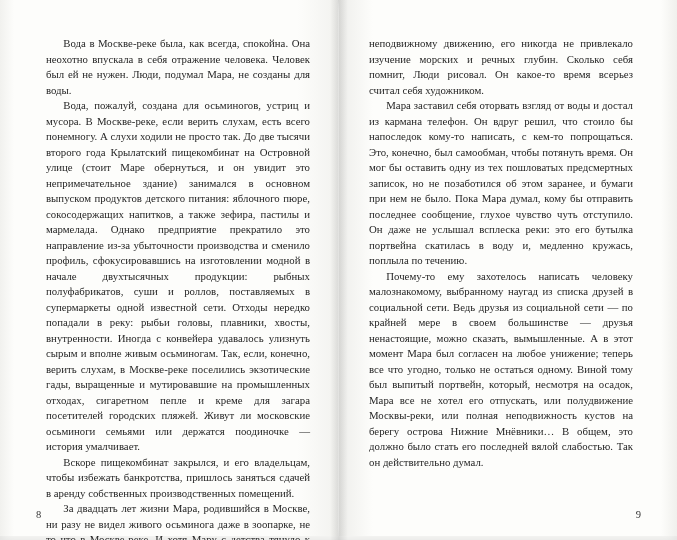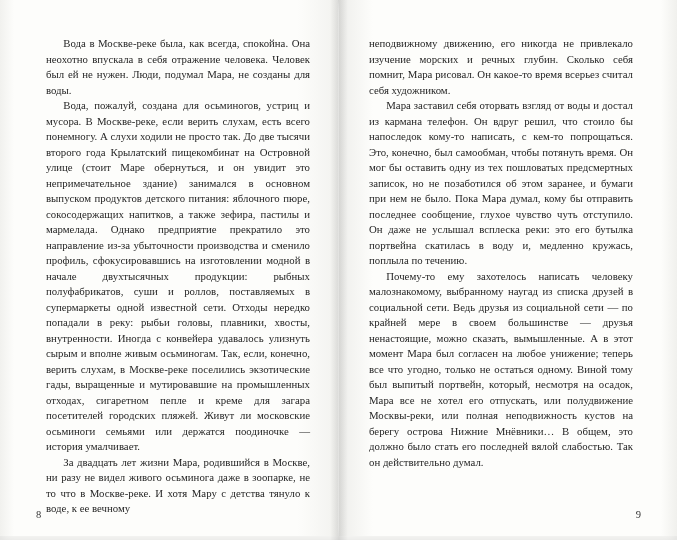--- a/index.html
+++ b/index.html
@@ -75,28 +75,29 @@
 </style>
 </head>
 <body>
 
 <div class="book">
 
   <div class="page left">
     <div class="text">
         <p class="para" lang="ru">Вода в Москве-реке была, как всегда, спокойна. Она неохотно впускала в себя отражение человека. Человек был ей не нужен. Люди, подумал Мара, не созданы для воды.</p>
         <p class="para" lang="ru">Вода, пожалуй, создана для осьминогов, устриц и мусора. В Москве-реке, если верить слухам, есть всего понемногу. А слухи ходили не просто так. До две тысячи второго года Крылатский пищекомбинат на Островной улице (стоит Маре обернуться, и он увидит это непримечательное здание) занимался в основном выпуском продуктов детского питания: яблочного пюре, сокосодержащих напитков, а также зефира, пастилы и мармелада. Однако предприятие прекратило это направление из-за убыточности производства и сменило профиль, сфокусировавшись на изготовлении модной в начале двухтысячных продукции: рыбных полуфабрикатов, суши и роллов, поставляемых в супермаркеты одной известной сети. Отходы нередко попадали в реку: рыбьи головы, плавники, хвосты, внутренности. Иногда с конвейера удавалось улизнуть сырым и вполне живым осьминогам. Так, если, конечно, верить слухам, в Москве-реке поселились экзотические гады, выращенные и мутировавшие на промышленных отходах, сигаретном пепле и креме для загара посетителей городских пляжей. Живут ли московские осьминоги семьями или держатся поодиночке — история умалчивает.</p>
+        <p class="para" lang="ru">Вскоре пищекомбинат закрылся, и его владельцам, чтобы избежать банкротства, пришлось заняться сдачей в аренду собственных производственных помещений.</p>
         <p class="para" lang="ru">За двадцать лет жизни Мара, родившийся в Москве, ни разу не видел живого осьминога даже в зоопарке, не то что в Москве-реке. И хотя Мару с детства тянуло к воде, к ее вечному</p>
       </div>
     <div class="page-number">8</div>
   </div>
 
   <div class="page right">
     <div class="text">
-        <p class="para cont" lang="ru">неподвижному движению, его никогда не привлекало изучение морских и речных глубин. Сколько себя помнит, Мара рисовал. Он какое-то время всерьез считал себя художником.</p>
+        <p class="para cont" lang="ru">неподвижному движению, его никогда не привлекало изучение морских и речных глубин. Сколько себя помнит, Люди рисовал. Он какое-то время всерьез считал себя художником.</p>
         <p class="para" lang="ru">Мара заставил себя оторвать взгляд от воды и достал из кармана телефон. Он вдруг решил, что стоило бы напоследок кому-то написать, с кем-то попрощаться. Это, конечно, был самообман, чтобы потянуть время. Он мог бы оставить одну из тех пошловатых предсмертных записок, но не позаботился об этом заранее, и бумаги при нем не было. Пока Мара думал, кому бы отправить последнее сообщение, глухое чувство чуть отступило. Он даже не услышал всплеска реки: это его бутылка портвейна скатилась в воду и, медленно кружась, поплыла по течению.</p>
         <p class="para" lang="ru">Почему-то ему захотелось написать человеку малознакомому, выбранному наугад из списка друзей в социальной сети. Ведь друзья из социальной сети — по крайней мере в своем большинстве — друзья ненастоящие, можно сказать, вымышленные. А в этот момент Мара был согласен на любое унижение; теперь все что угодно, только не остаться одному. Виной тому был выпитый портвейн, который, несмотря на осадок, Мара все не хотел его отпускать, или полудвижение Москвы-реки, или полная неподвижность кустов на берегу острова Нижние Мнёвники… В общем, это должно было стать его последней вялой слабостью. Так он действительно думал.</p>
       </div>
     <div class="page-number">9</div>
   </div>
 
   <div class="spine"></div>
 
 </div>
 

